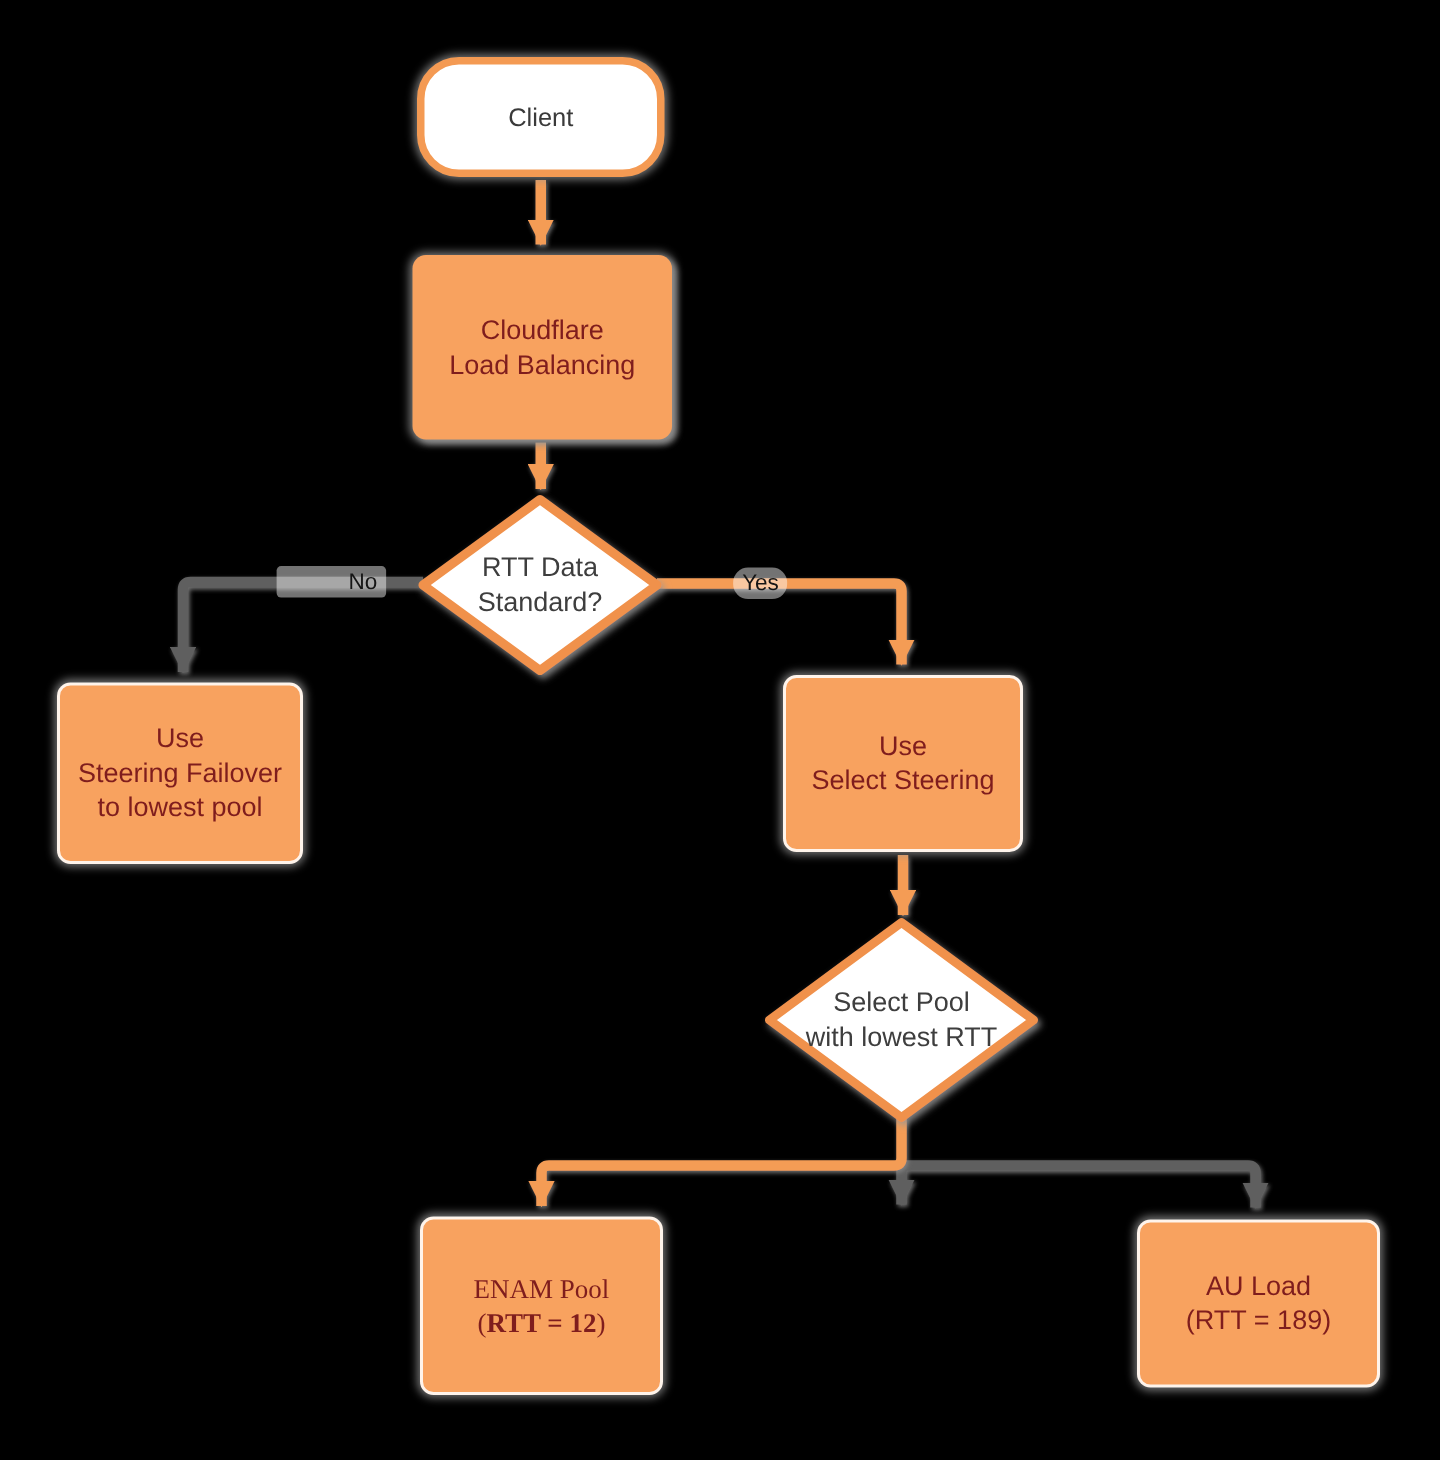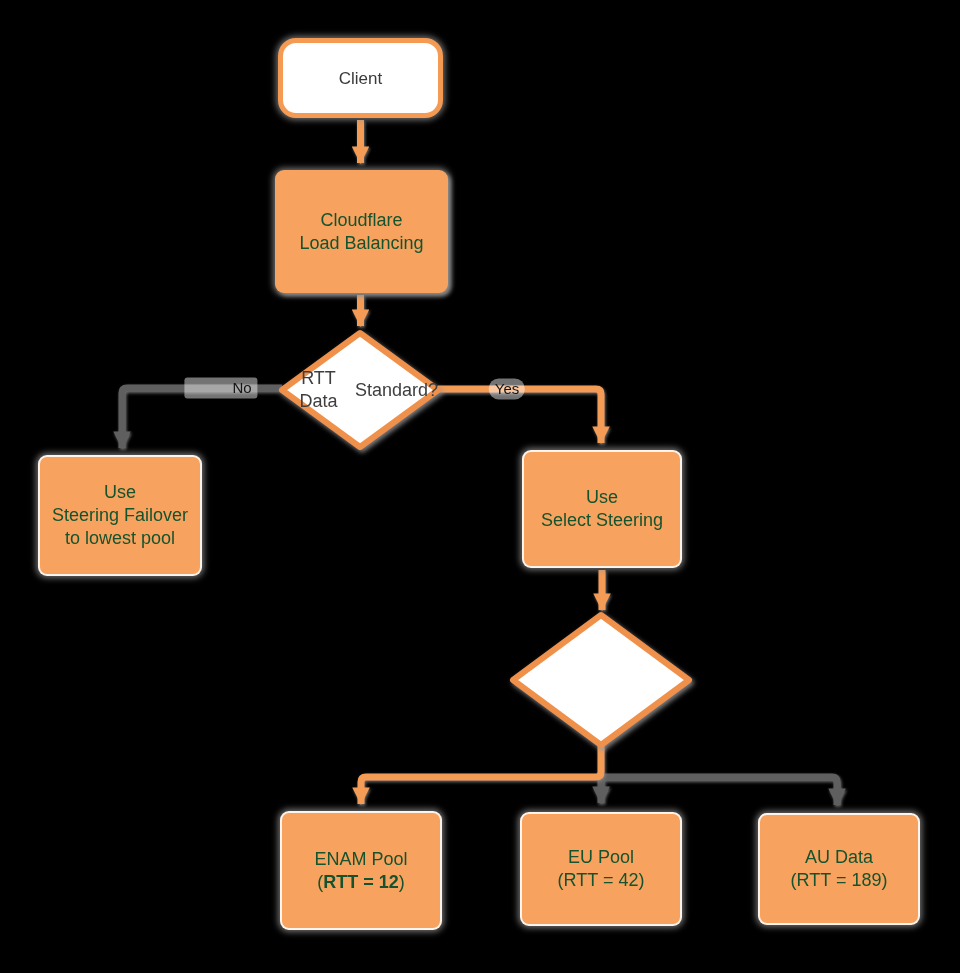--- a/index.html
+++ b/index.html
@@ -26,41 +26,41 @@
     display: flex;
     flex-direction: column;
     align-items: center;
     justify-content: center;
     text-align: center;
     font-size: 18px;
     line-height: 23px;
   }
   .rect-orange {
     background: #F8A25F;
-    color: #14532d;
+    color: #7f1d1d;
     border-radius: 9px;
     border: 2px solid rgba(255,255,255,0.88);
     box-shadow: 0 0 6px 2px rgba(150,150,150,0.75);
   }
   .rect-orange.no-border {
     border: none;
     box-shadow: 0 0 6px 2px rgba(150,150,150,0.75), 3px 3px 4px rgba(150,150,150,0.85);
   }
   .stadium {
     background: #FFFFFF;
     color: #3A3A3A;
     border: 5px solid #F49A53;
-    border-radius: 18px;
+    border-radius: 28px;
     box-shadow: 0 0 6px 2px rgba(150,150,150,0.75);
   }
   .diamond-text {
     position: absolute;
     box-sizing: border-box;
     display: flex;
-    flex-direction: row;
+    flex-direction: column;
     align-items: center;
     justify-content: center;
     text-align: center;
     color: #3E3E3E;
     font-size: 18px;
     line-height: 23px;
     pointer-events: none;
   }
   .edge-label {
     position: absolute;
@@ -72,21 +72,21 @@
     padding: 2px 6px;
     border-radius: 3px;
   }
   .bold { font-weight: bold; }
 
   
   #n-client  { left: 278px; top: 38px;  width: 165px; height: 80px; font-size: 17px; }
   #n-cf      { left: 275px; top: 170px; width: 173px; height: 123px; }
   #n-sf      { left: 38px;  top: 455px; width: 164px; height: 121px; }
   #n-ds      { left: 522px; top: 450px; width: 160px; height: 118px; }
-  #n-enam    { left: 280px; top: 811px; width: 162px; height: 119px; }
+  #n-enam    { left: 280px; top: 811px; width: 162px; height: 119px; font-family: Liberation Serif, serif; }
   #n-eu      { left: 520px; top: 812px; width: 162px; height: 114px; }
   #n-au      { left: 758px; top: 813px; width: 162px; height: 112px; }
   #t-d1      { left: 282px; top: 333px; width: 156px; height: 114px; }
   #t-d2      { left: 513px; top: 615px; width: 176px; height: 130px; }
   #lbl-no    { left: 221px; top: 388px; padding-left: 48px; }
   #lbl-yes   { left: 507px; top: 389px; border-radius: 10px; }
 </style>
 </head>
 <body>
 
@@ -147,31 +147,31 @@
     <div>Use</div>
     <div>Steering Failover</div>
     <div>to lowest pool</div>
   </div>
 
   <div class="node rect-orange" id="n-ds">
     <div>Use</div>
     <div>Select Steering</div>
   </div>
 
+  <div class="diamond-text" id="t-d2">
+    <div>Select Pool</div>
+    <div>with lowest RTT</div>
+  </div>
 
   <div class="node rect-orange" id="n-enam">
     <div>ENAM Pool</div>
     <div>
       <span>(</span><span class="bold">RTT = 12</span><span>)</span>
     </div>
   </div>
 
-  <div class="node rect-orange" id="n-eu">
-    <div>EU Pool</div>
-    <div>(RTT = 42)</div>
-  </div>
 
   <div class="node rect-orange" id="n-au">
-    <div>AU Data</div>
+    <div>AU Load</div>
     <div>(RTT = 189)</div>
   </div>
 
 </div>
 
 </body></html>

